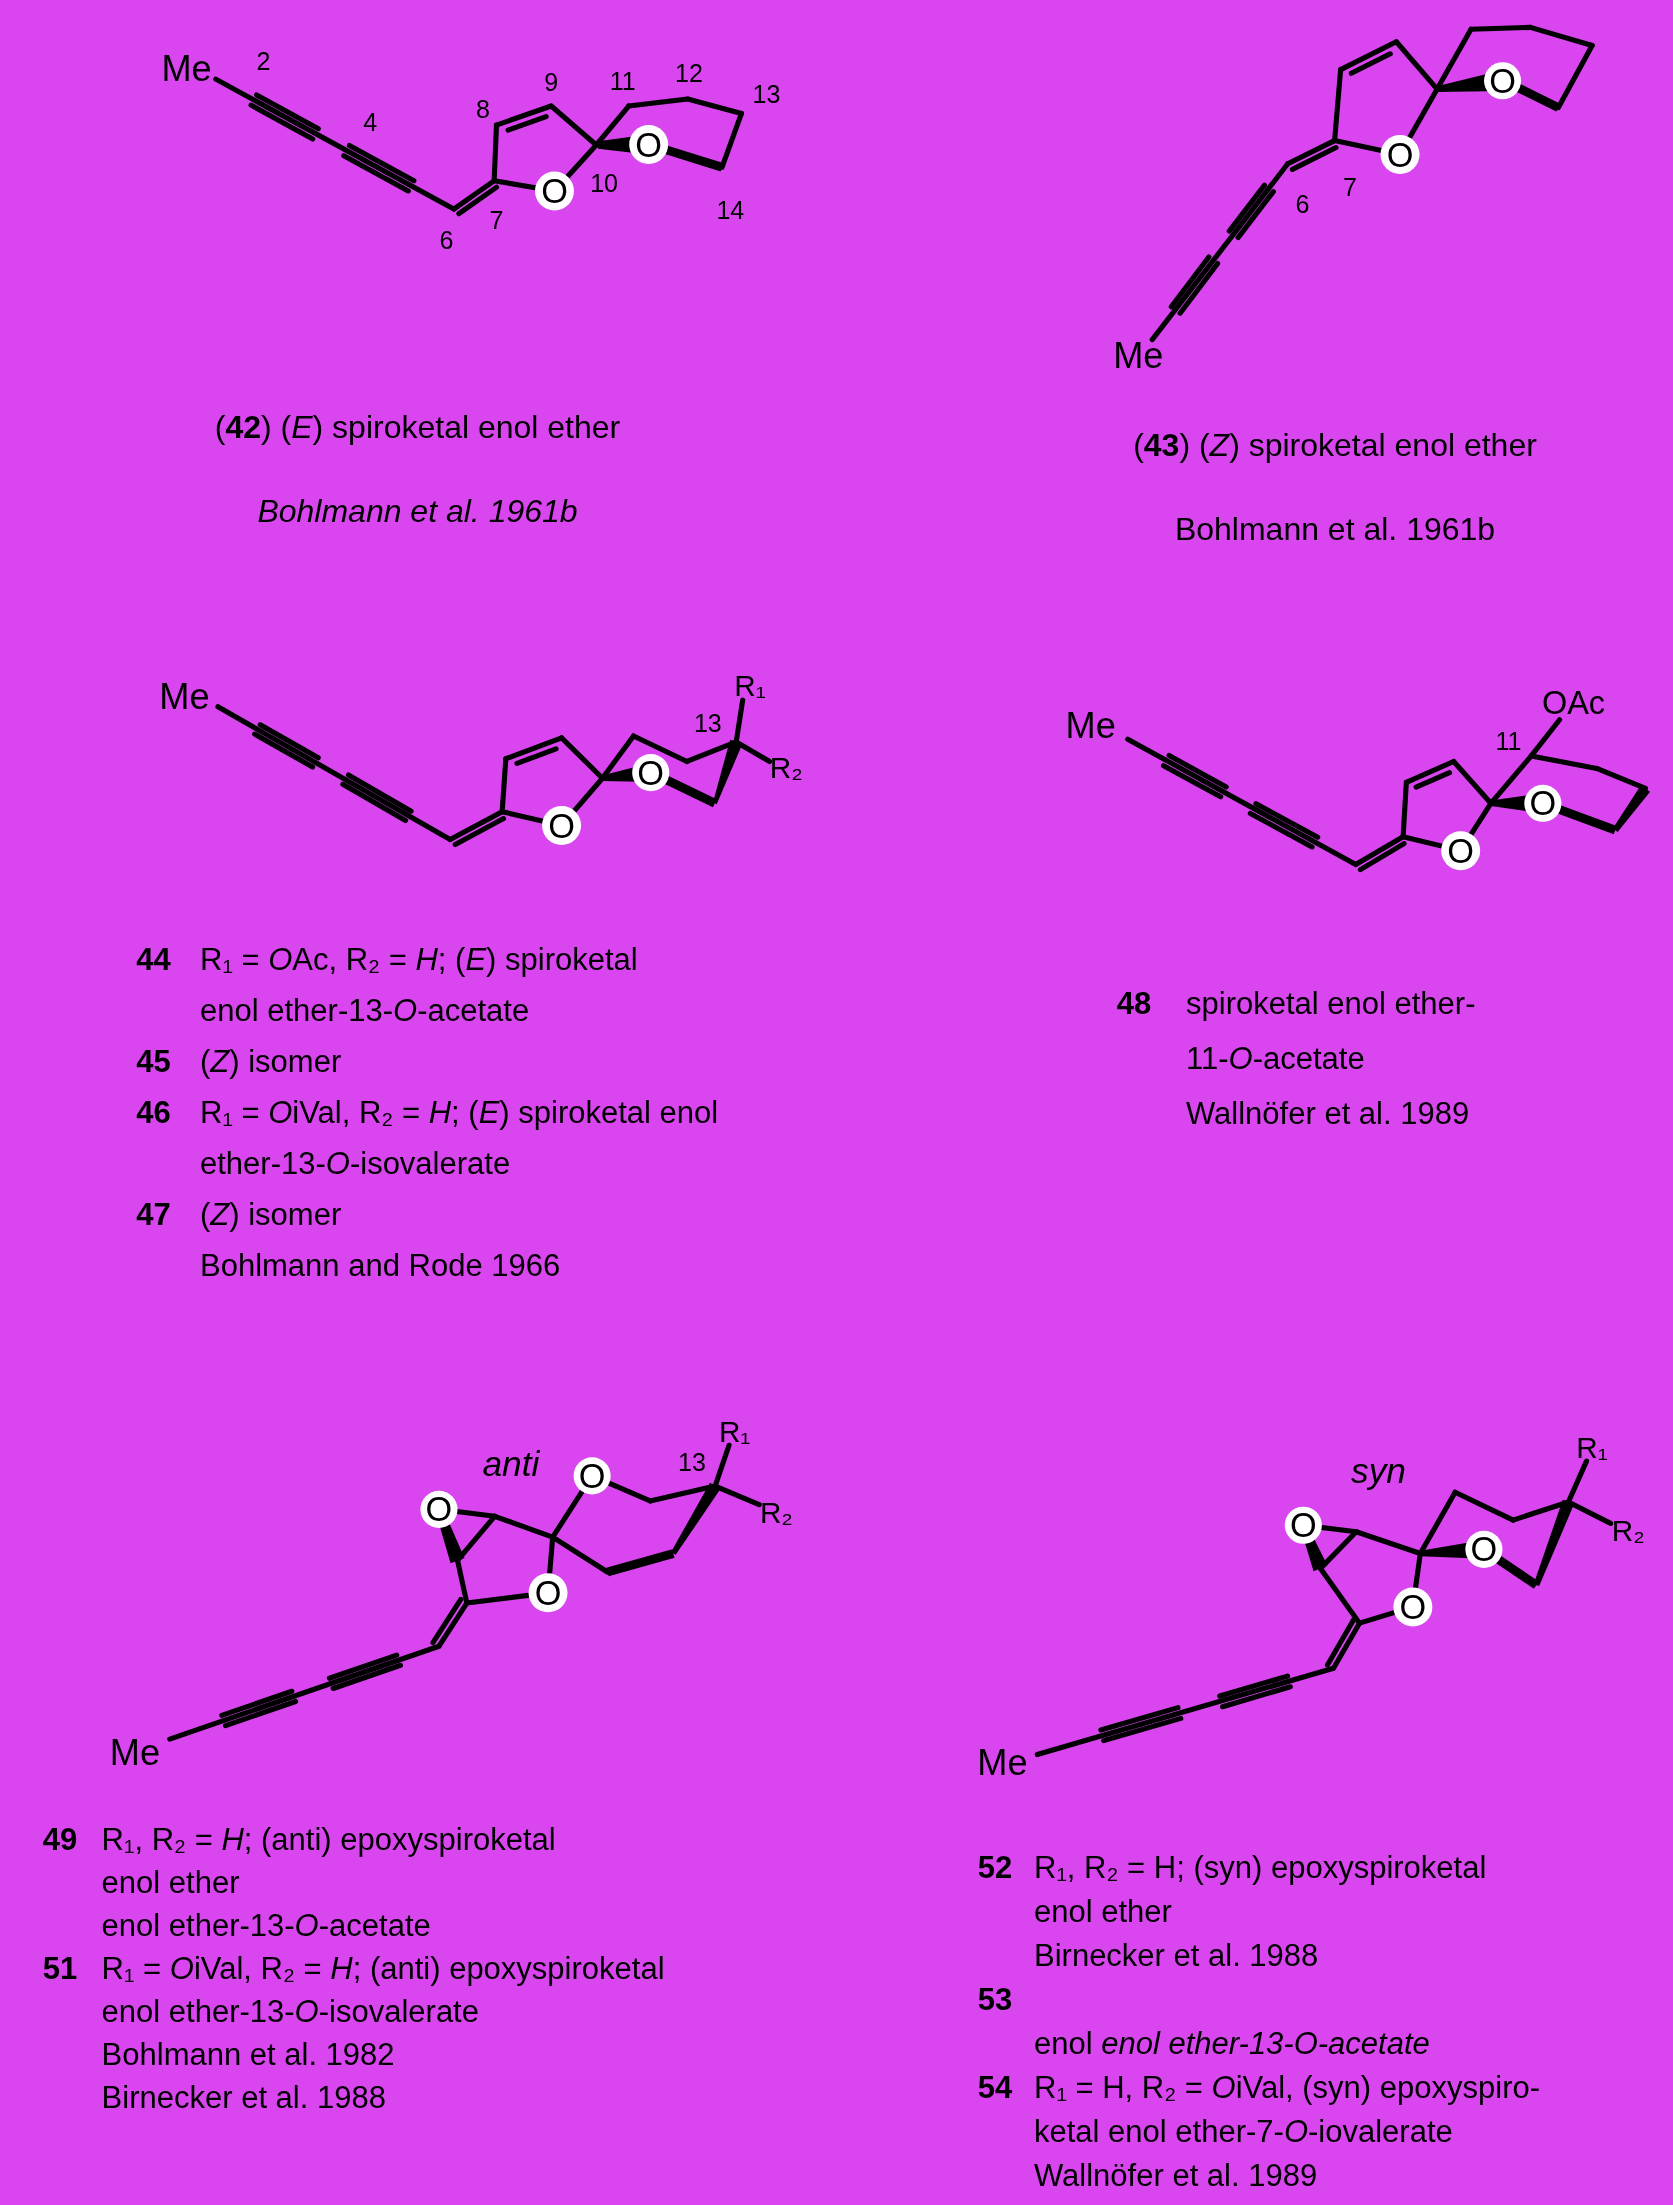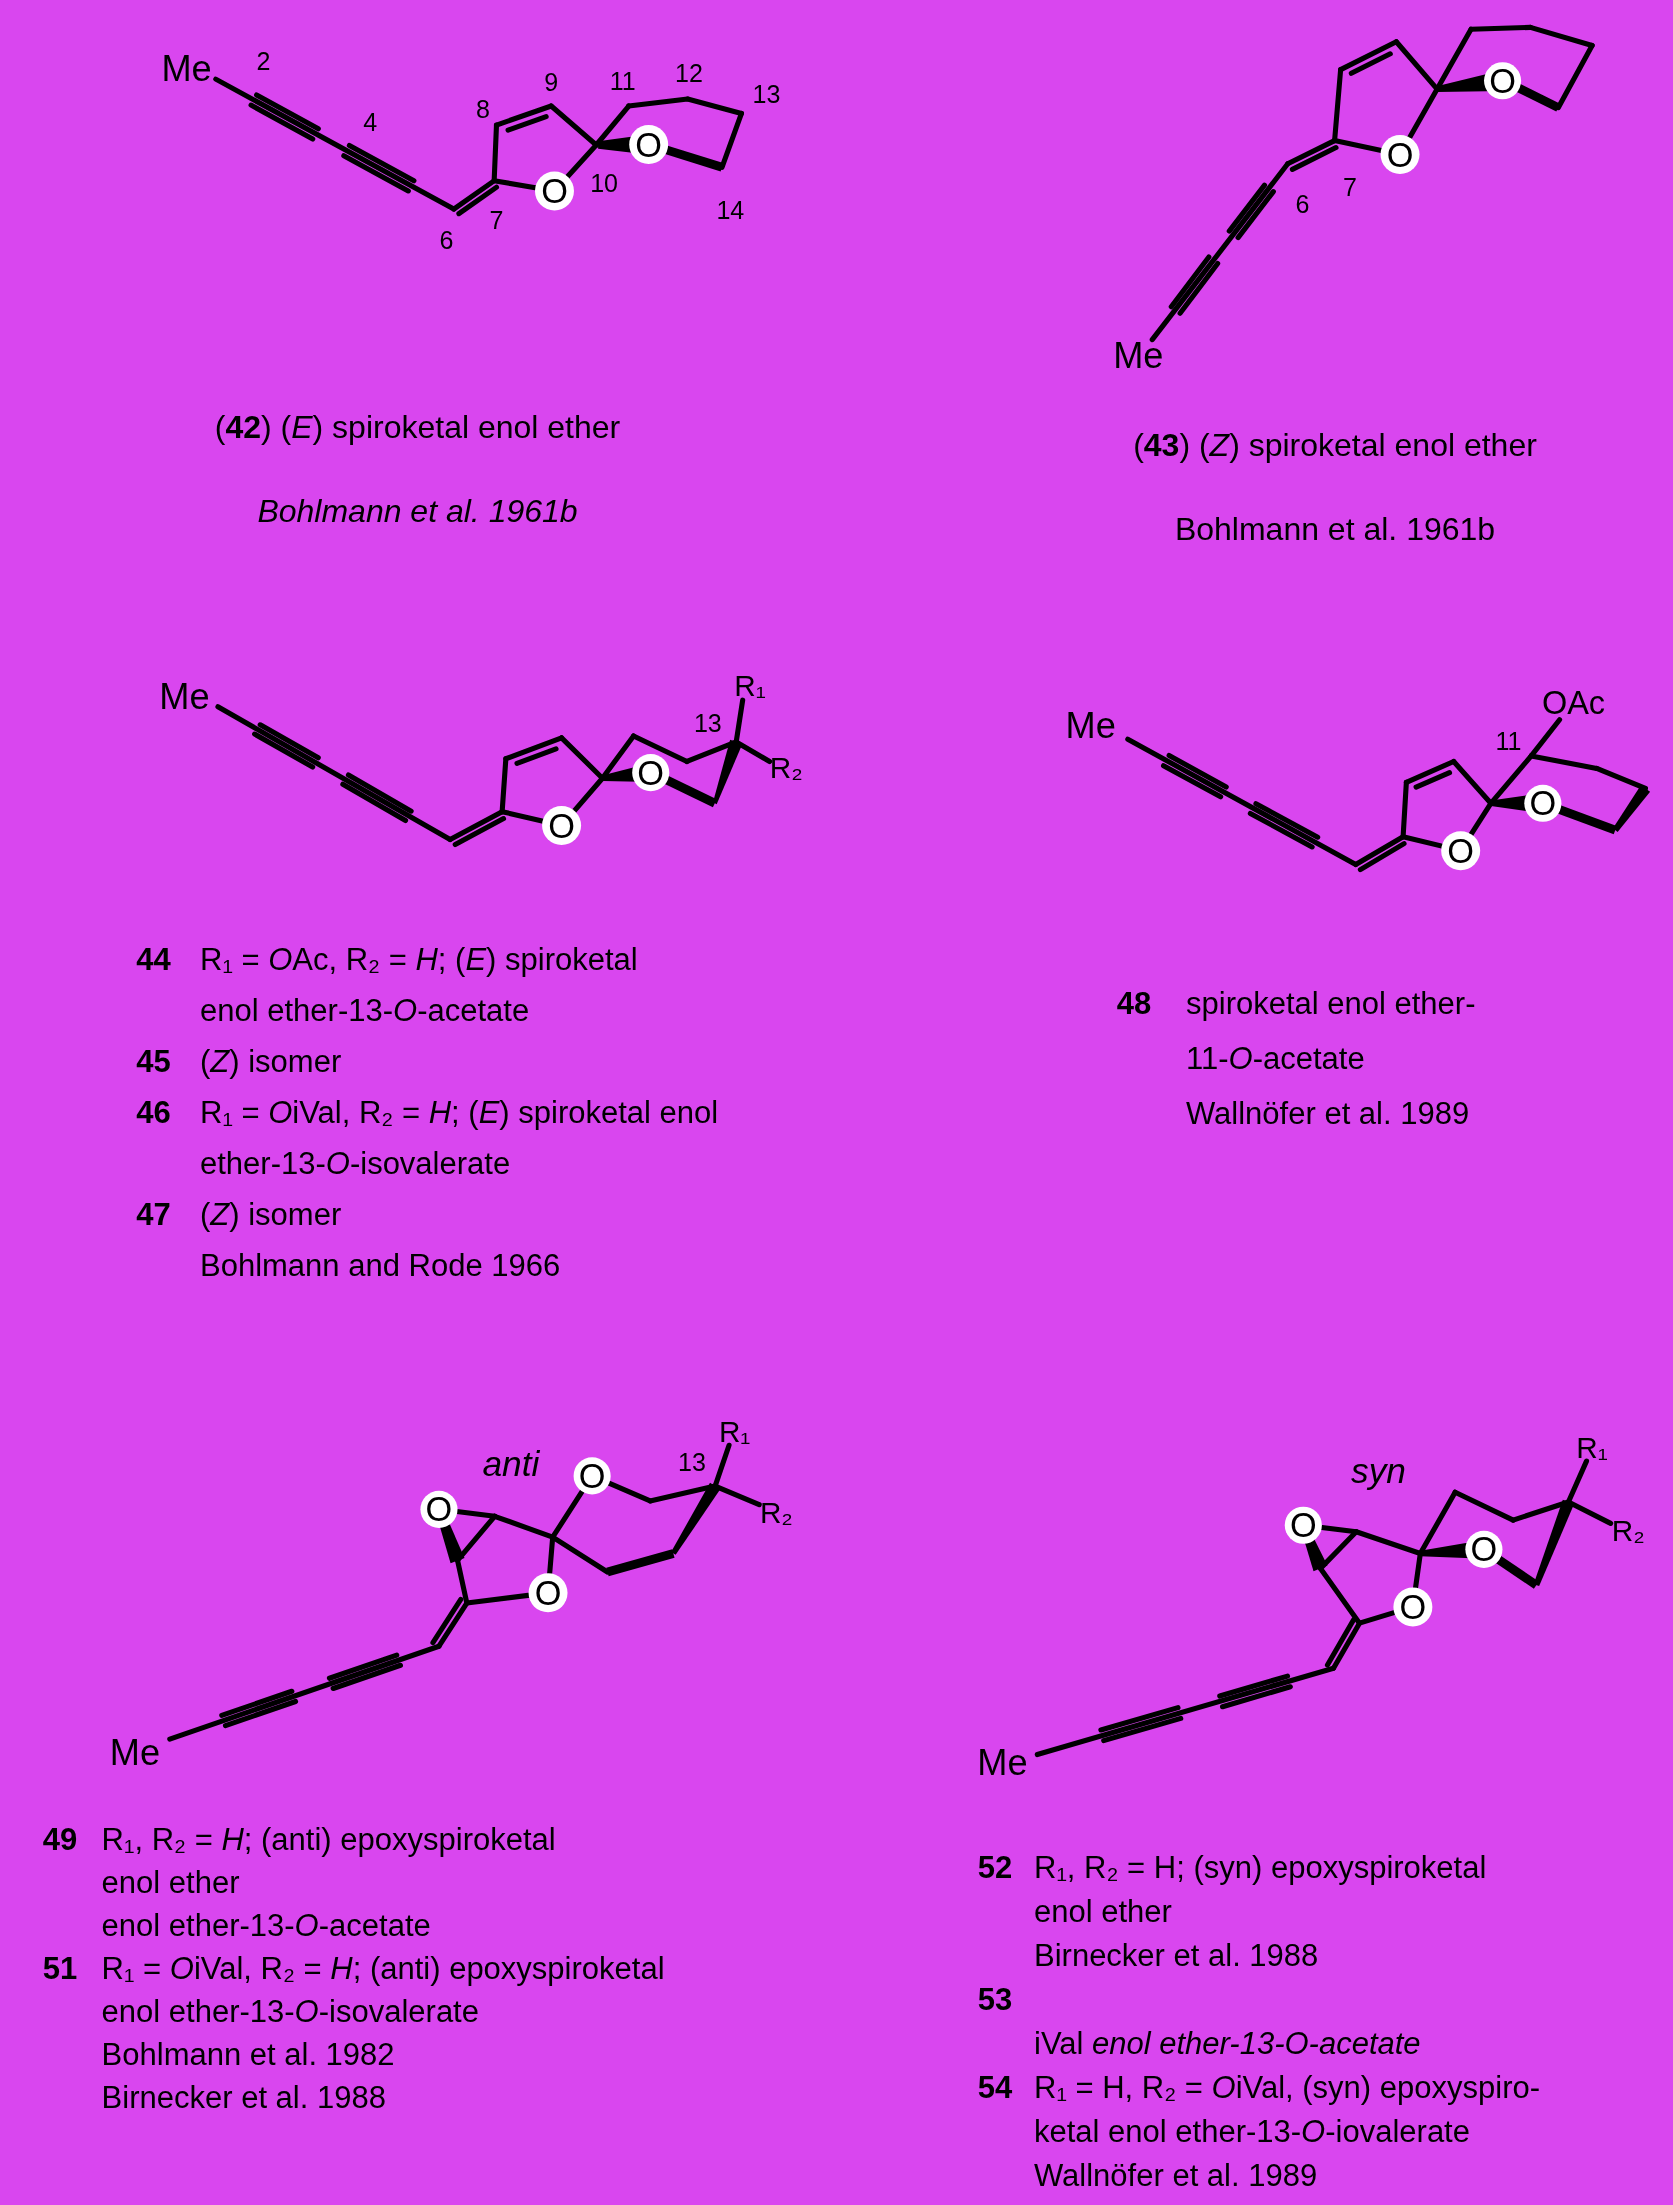--- a/index.html
+++ b/index.html
@@ -344,29 +344,29 @@
       </div>
     <div class="cl">
         <span class="num"></span>
         <span class="body"><span>Birnecker et al. 1988</span></span>
       </div>
     <div class="cl">
         <span class="num">53</span>
       </div>
     <div class="cl">
         <span class="num"></span>
-        <span class="body"><span>iVal </span><span class="seg-i">enol ether-13-O-acetate</span></span>
+        <span class="body"><span>enol </span><span class="seg-i">enol ether-13-O-acetate</span></span>
       </div>
     <div class="cl">
         <span class="num">54</span>
         <span class="body"><span>R₁ = H,  R₂ = </span><span class="seg-i">O</span><span>iVal, (syn) epoxyspiro-</span></span>
       </div>
     <div class="cl">
         <span class="num"></span>
-        <span class="body"><span>ketal enol ether-13-</span><span class="seg-i">O</span><span>-iovalerate</span></span>
+        <span class="body"><span>ketal enol ether-7-</span><span class="seg-i">O</span><span>-iovalerate</span></span>
       </div>
     <div class="cl">
         <span class="num"></span>
         <span class="body"><span>Wallnöfer et al. 1989</span></span>
       </div>
   </div>
 
 </div>
 
 

